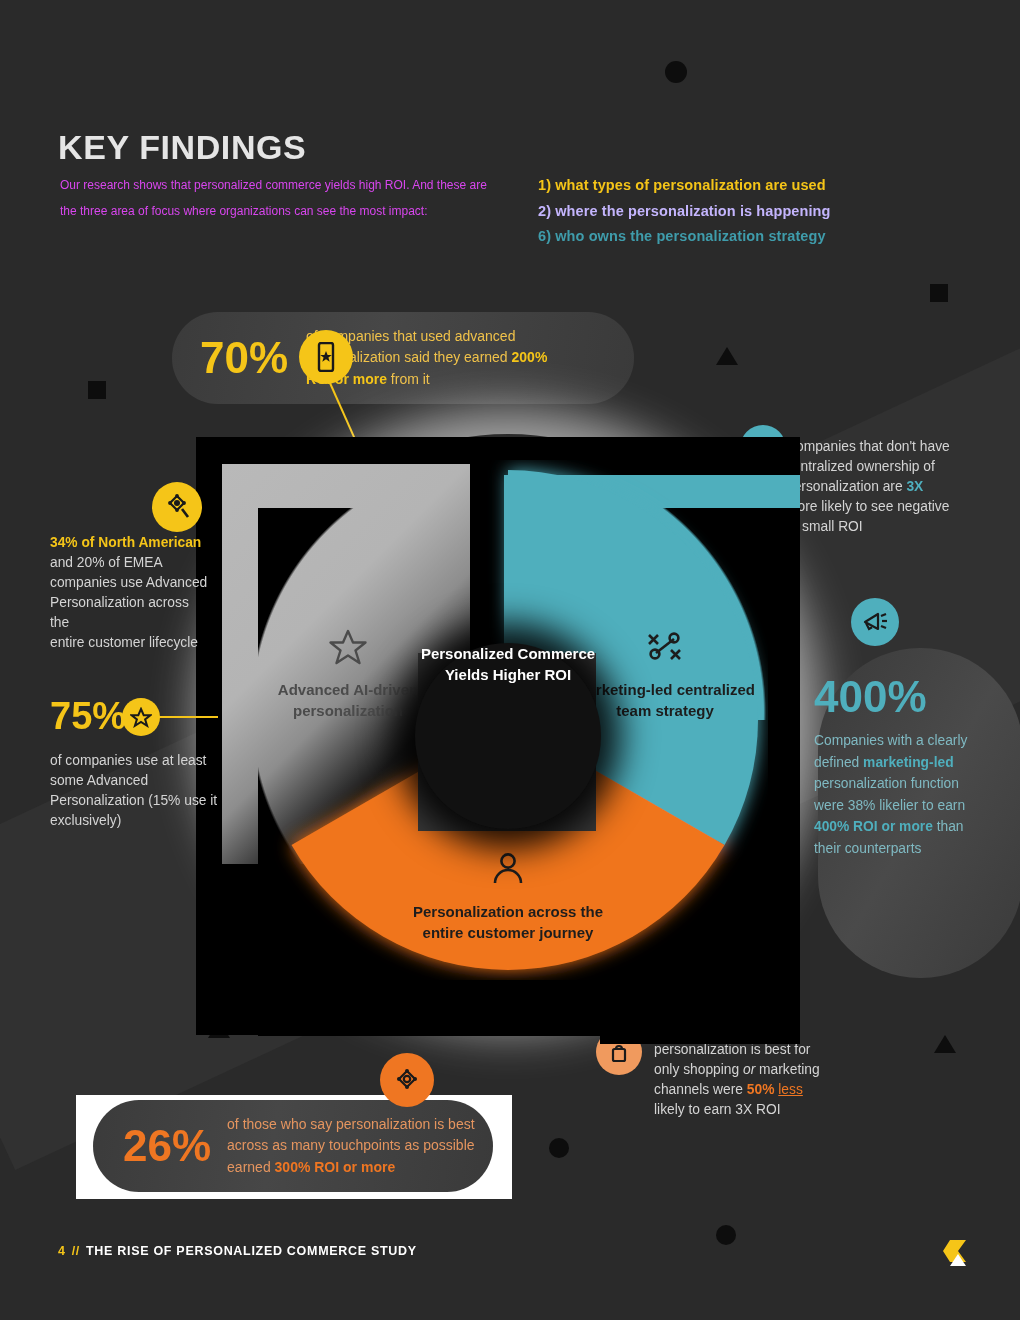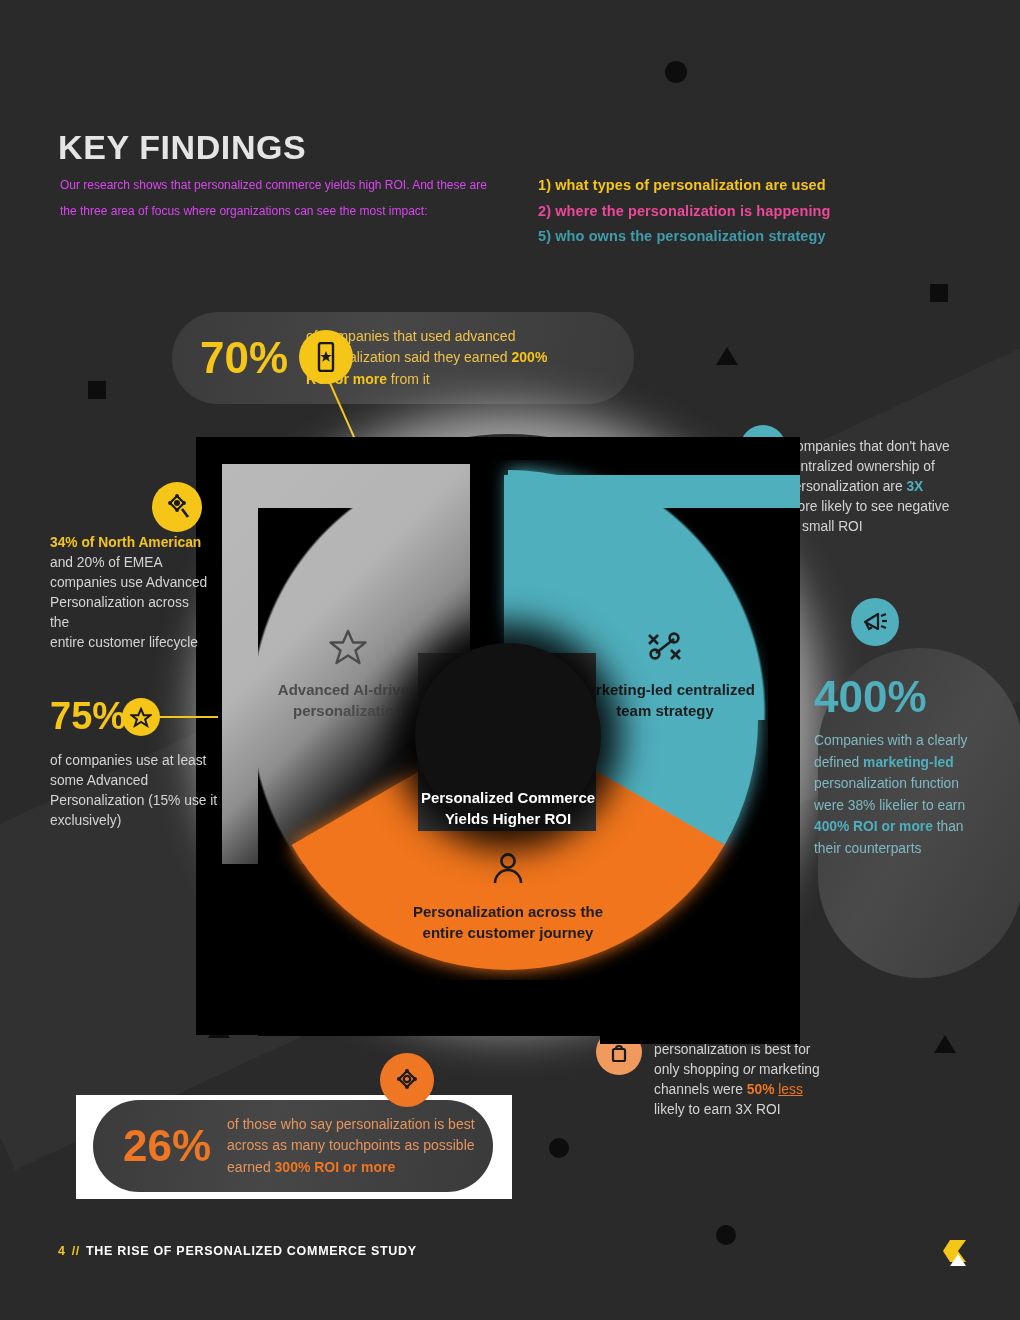--- a/index.html
+++ b/index.html
@@ -32,21 +32,21 @@
     font-size:34px;font-weight:bold;letter-spacing:.6px;
     color:#e5e5e5;
   }
   .kf-sub{
     position:absolute;left:60px;top:172px;width:430px;
     font-size:12px;line-height:26px;color:#d946ef;
   }
   .qlist{position:absolute;left:538px;top:173px;width:400px;}
   .qlist div{font-size:14.5px;font-weight:bold;line-height:25.5px;letter-spacing:.1px;}
   .q1{color:#f5c518;}
-  .q2{color:#ec4899;}
+  .q2{color:#c4b5fd;}
   .q3{color:#3f9cab;}
 
   
   .pill{
     position:absolute;border-radius:999px;
     background:linear-gradient(100deg,#3b3b3b 0%,#474747 45%,#3a3a3a 100%);
     display:flex;align-items:center;
   }
   .pill .num{font-size:44px;font-weight:bold;line-height:1;}
   .pill .body{font-size:14px;line-height:21.5px;}
@@ -94,21 +94,21 @@
   .slice.org {background:conic-gradient(from 120deg, #f0741e 0deg 120deg, transparent 120deg);}
 
   .lbl{position:absolute;text-align:center;font-size:15px;font-weight:bold;line-height:21px;}
   #lbl-gray{left:10px;top:168px;width:180px;color:#4b4b4b;}
   #lbl-teal{left:320px;top:168px;width:190px;color:#1d1d1d;}
   #lbl-org {left:160px;top:392px;width:200px;color:#1d1d1d;}
   .lbl .ic{display:block;margin:0 auto 8px;}
 
   #hub{
     position:absolute;left:167px;top:183px;width:186px;height:186px;border-radius:50%;
-    background:#111;display:flex;align-items:flex-end;justify-content:center;text-align:center;
+    background:#111;display:flex;align-items:flex-start;justify-content:center;text-align:center;
     box-shadow:0 0 34px 20px rgba(0,0,0,.9);
   }
   #hub span{font-size:15px;font-weight:bold;color:#fff;line-height:21px;}
 
   
   .occl{position:absolute;background:#000;}
 
   
   .conn{position:absolute;background:#f5c518;height:2px;transform-origin:0 50%;}
 
@@ -135,21 +135,21 @@
   <div class="shape tri" style="left:208px;top:1020px;"></div>
   <div class="shape tri" style="left:934px;top:1035px;"></div>
   <div class="shape circle" style="left:549px;top:1138px;width:20px;height:20px;"></div>
   <div class="shape circle" style="left:716px;top:1225px;width:20px;height:20px;"></div>
 
   <div class="kf-title">KEY FINDINGS</div>
   <div class="kf-sub">Our research shows that personalized commerce yields high ROI. And these are the three area of focus where organizations can see the most impact:</div>
   <div class="qlist">
     <div class="q1">1) what types of personalization are used</div>
     <div class="q2">2) where the personalization is happening</div>
-    <div class="q3">5) who owns the personalization strategy</div>
+    <div class="q3">6) who owns the personalization strategy</div>
   </div>
 
   <div class="pill" id="pill70">
     <div class="num">70%</div>
     <div class="body">
       <span>of companies that used advanced personalization said they earned </span><b>200% ROI or more</b><span> from it</span>
     </div>
   </div>
   <div class="badge" style="left:299px;top:330px;width:54px;height:54px;background:#f5c518;">
     <svg width="22" height="30" viewBox="0 0 22 30">

